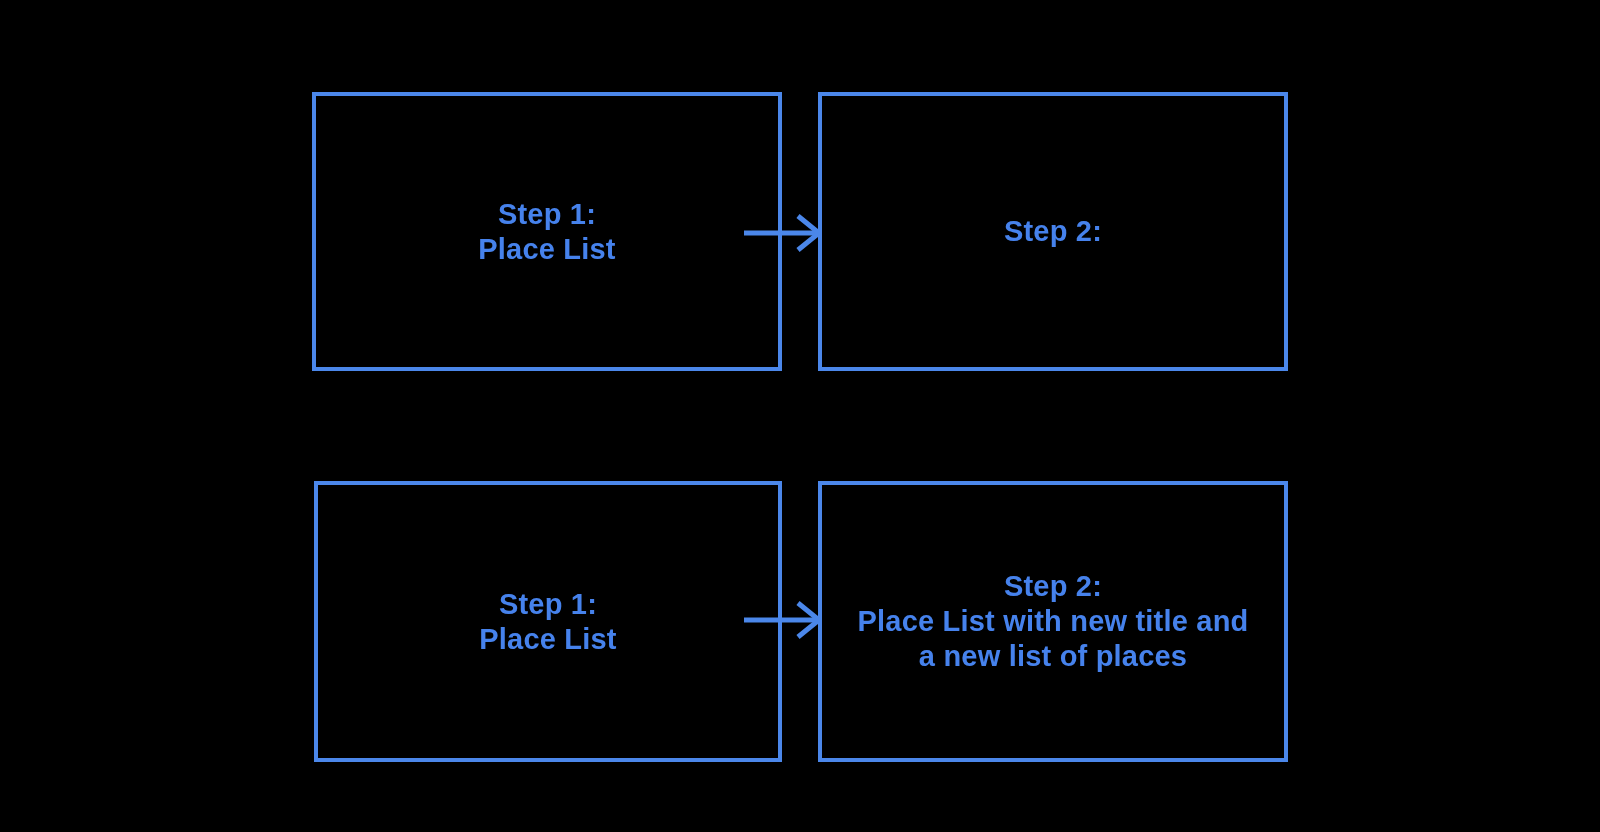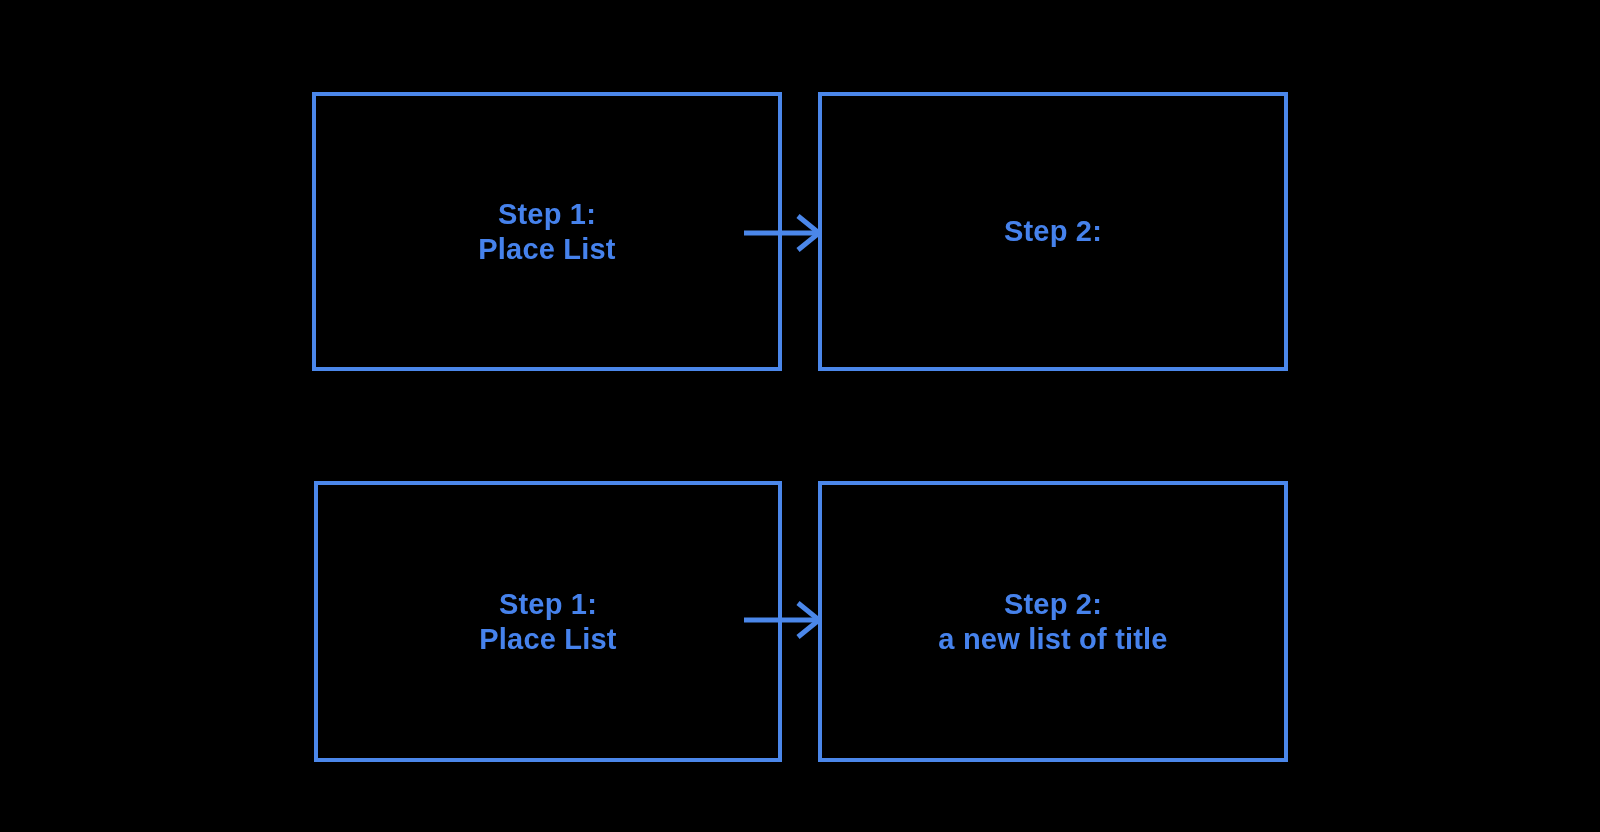--- a/index.html
+++ b/index.html
@@ -93,17 +93,18 @@
   </div>
 
   <svg class="arrow a2" viewBox="0 0 78 40" aria-hidden="true">
     <line x1="0" y1="20" x2="73" y2="20"></line>
     <polyline points="54,3 75,20 54,37"></polyline>
   </svg>
 
   <div class="node b4">
     <div class="node-label">
       <span>Step 2:</span>
-      <span>a new list of title</span>
+      <span>Place List with new title and</span>
+      <span>a new list of places</span>
     </div>
   </div>
 
 </div>
 
 </body></html>

